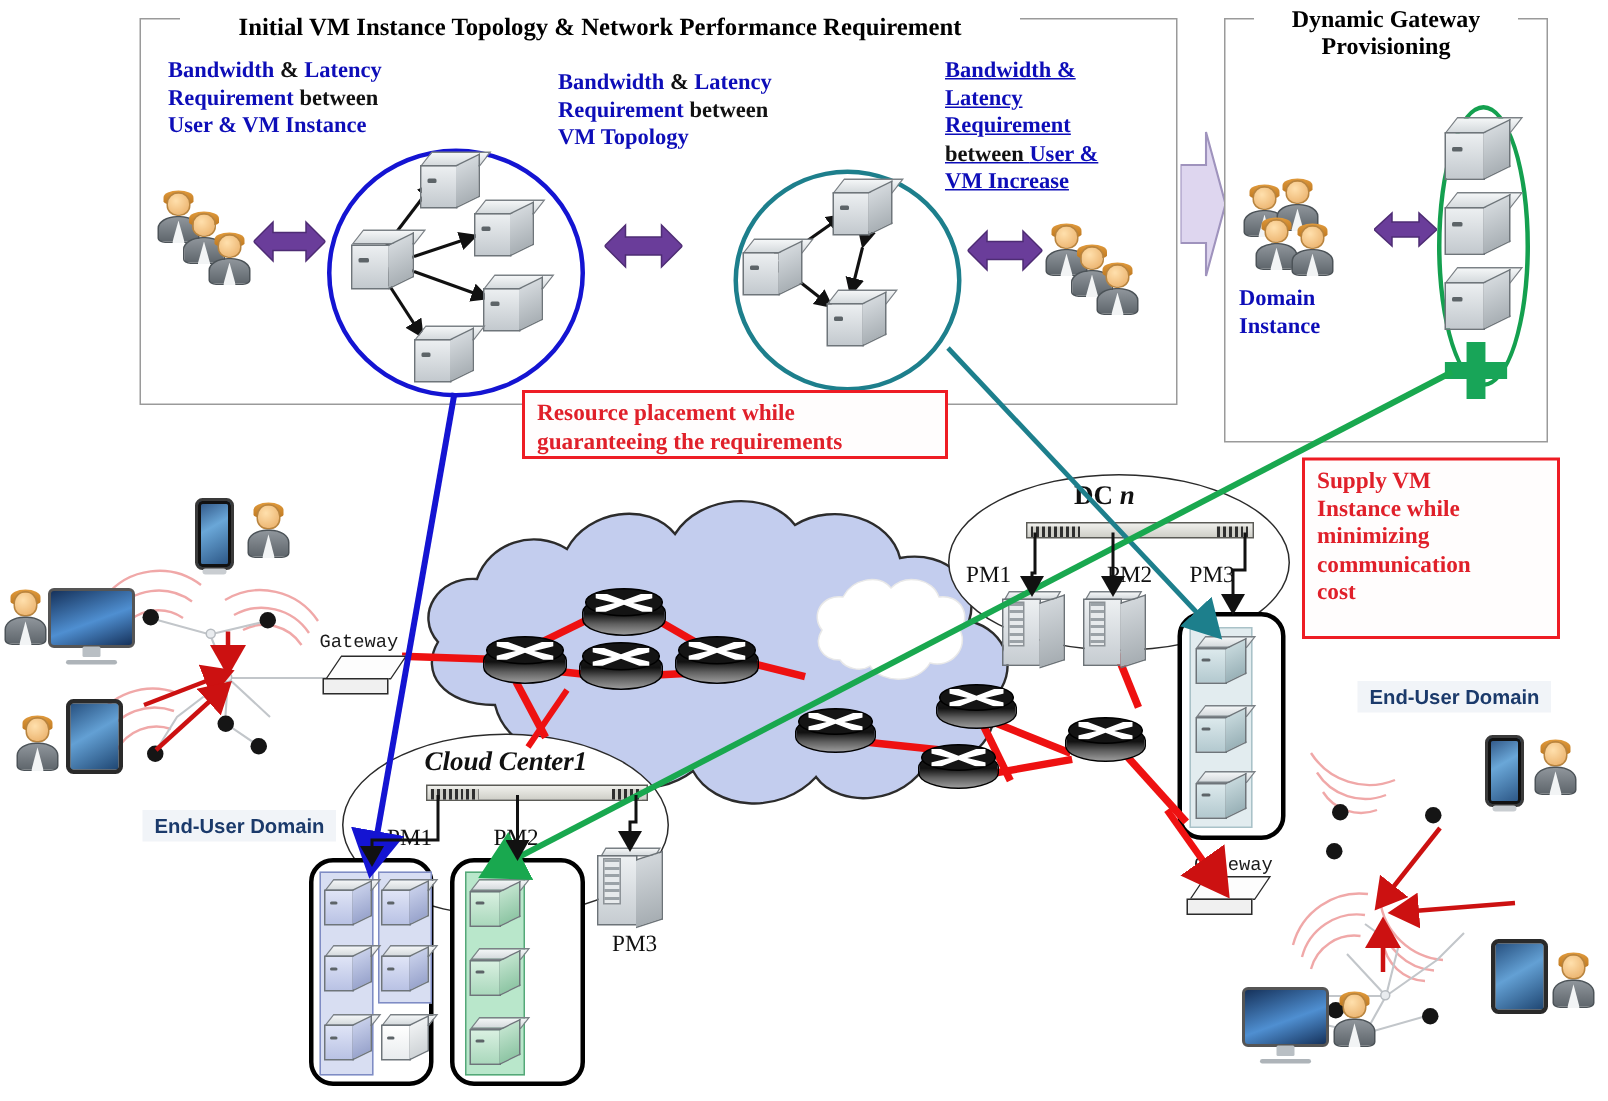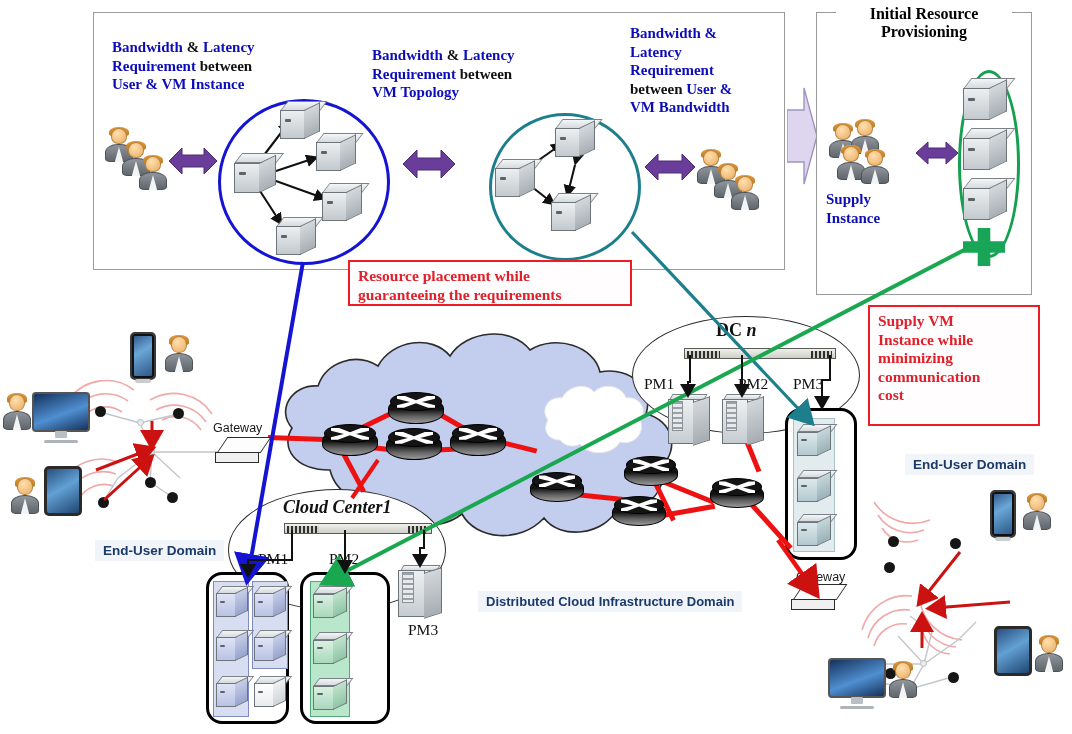--- a/index.html
+++ b/index.html
@@ -31,21 +31,21 @@
   #panel-left-title { left:120px; top:9px; width:560px; font-size:16.5px; }
   #panel-right-title { left:836px; top:5px; width:176px; font-size:16px; }
 
   .req-text {
     font-weight:bold; font-size:15px; line-height:1.24; color:#0d0db8;
     z-index:7;
   }
   .req-text .blk { color:#111111; }
   #req1 { left:112px; top:38px; width:195px; }
   #req2 { left:372px; top:46px; width:190px; }
-  #req3 { left:630px; top:24px; width:148px; }
+  #req3 { left:630px; top:38px; width:148px;text-decoration:underline; }
 
   
   .vm-circle { border-radius:50%; background:transparent; z-index:4; }
   #circle-blue { left:218px; top:99px; width:172px; height:166px; border:3.5px solid #1414d2; }
   #circle-teal { left:489px; top:113px; width:152px; height:148px; border:3px solid #1d7f8c; }
 
   
   .srv { position:absolute; }
   .srv .top {
     position:absolute; left:0; top:0; width:100%; height:26%;
@@ -224,21 +224,21 @@
   .domain-label {
     position:absolute; font-family:"Liberation Sans", sans-serif;
     font-weight:bold; font-size:13.5px; color:#1b3a6b;
     background:#f1f4f8; padding:3px 8px; z-index:11; white-space:nowrap;
   }
   #label-eud-left { left:95px; top:540px; }
   #label-eud-right { left:905px; top:454px; }
   #label-dcid { left:478px; top:591px; font-size:13px; }
 
   .gw-label {
-    position:absolute; font-family:Liberation Sans, sans-serif;
+    position:absolute; font-family:Liberation Mono, monospace;
     font-size:12.5px; color:#1a1a1a; z-index:11; white-space:nowrap;
   }
   #gw-label-left { left:213px; top:421px; }
   #gw-label-right { left:796px; top:570px; }
 
   
   .gateway { position:absolute; z-index:10; }
   .gateway .gtop {
     position:absolute; left:0; top:0; width:100%; height:62%;
     background:#fdfdfd; border:1.5px solid #2b2b2b;
@@ -354,39 +354,40 @@
       <path d="M845 675 L910 689 L952 677"></path>
       <path d="M910 689 L924 664 L924 664"></path>
       <path d="M924 664 L846 664"></path>
       <path d="M924 664 L932 632 L910 616"></path>
       <path d="M924 664 L958 640 L976 622"></path>
       <path d="M924 664 L898 636"></path>
     </g>
   </svg>
 
   <div class="abs panel-left"></div>
+  <div class="panel-title" id="panel-left-title">Initial VM Instance Topology &amp; Network Performance Requirement</div>
 
   <div class="abs req-text" id="req1">
     <span>Bandwidth</span><span class="blk"> &amp; </span><span>Latency</span><br>
     <span>Requirement</span><span class="blk"> between</span><br>
     <span>User &amp; VM Instance</span>
   </div>
 
   <div class="abs req-text" id="req2">
     <span>Bandwidth</span><span class="blk"> &amp; </span><span>Latency</span><br>
     <span>Requirement</span><span class="blk"> between</span><br>
     <span>VM Topology</span>
   </div>
 
   <div class="abs req-text" id="req3">
     <span>Bandwidth &amp;</span><br>
     <span>Latency</span><br>
     <span>Requirement</span><br>
     <span class="blk">between </span><span>User &amp;</span><br>
-    <span>VM Bandwidth</span>
+    <span>VM Increase</span>
   </div>
 
   <div class="abs" style="left:104px;top:128px;width:74px;height:64px;z-index:7;">
     <div class="person" style="left:0;top:0;width:30px;height:34px;">
       <div class="hair"></div>
         <div class="head"></div>
         <div class="body"></div>
         <div class="shirt"></div>
     </div>
     <div class="person" style="left:17px;top:14px;width:30px;height:34px;">
@@ -518,21 +519,21 @@
     </div>
   </div>
 
   <div class="abs" id="block-arrow">
     <svg width="30" height="112" viewBox="0 0 30 112">
       <polygon points="0,30 17,30 17,8 30,56 17,104 17,82 0,82" fill="#ded6ef" stroke="#9f93bd" stroke-width="1.4"></polygon>
     </svg>
   </div>
 
   <div class="abs panel-right"></div>
-  <div class="panel-title" id="panel-right-title">Initial Resource Provisioning</div>
+  <div class="panel-title" id="panel-right-title">Dynamic Gateway Provisioning</div>
 
   <div class="abs" style="left:828px;top:120px;width:78px;height:66px;z-index:9;">
     <div class="person" style="left:0;top:4px;width:30px;height:34px;">
       <div class="hair"></div>
         <div class="head"></div>
         <div class="body"></div>
         <div class="shirt"></div>
     </div>
     <div class="person" style="left:22px;top:0;width:30px;height:34px;">
       <div class="hair"></div>
@@ -548,21 +549,21 @@
     </div>
     <div class="person" style="left:32px;top:30px;width:30px;height:34px;">
       <div class="hair"></div>
         <div class="head"></div>
         <div class="body"></div>
         <div class="shirt"></div>
     </div>
   </div>
 
   <div class="abs req-text" style="left:826px;top:190px;width:90px;z-index:9;">
-    <span>Supply</span><br>
+    <span>Domain</span><br>
     <span>Instance</span>
   </div>
 
   <div class="dbl-arrow" style="left:916px;top:140px;width:42px;height:26px;z-index:9;">
     <svg width="42" height="26" viewBox="0 0 42 26">
       <polygon points="0,13 12,2 12,8 30,8 30,2 42,13 30,24 30,18 12,18 12,24" fill="#6a3d9a" stroke="#4e2c74" stroke-width="1"></polygon>
     </svg>
   </div>
 
   <div id="green-ellipse"></div>
@@ -686,21 +687,20 @@
     <div class="rbody"></div>
       <div class="rtopface"></div>
       <div class="xwhite"></div>
   </div>
   <div class="router" style="left:710px;top:478px;width:54px;height:34px;">
     <div class="rbody"></div>
       <div class="rtopface"></div>
       <div class="xwhite"></div>
   </div>
 
-  <div class="domain-label" id="label-dcid">Distributed Cloud Infrastructure Domain</div>
 
   <div class="dc-ellipse" id="dc1-ellipse"></div>
   <div class="dc-label" id="dc1-label">
     <span>Cloud Center</span><span>1</span>
   </div>
   <div class="switchbar" id="dc1-switch"></div>
 
   <div class="pm-label" style="left:258px;top:550px;">PM1</div>
   <div class="pm-label" style="left:329px;top:550px;">PM2</div>
   <div class="pm-label" style="left:408px;top:621px;">PM3</div>

